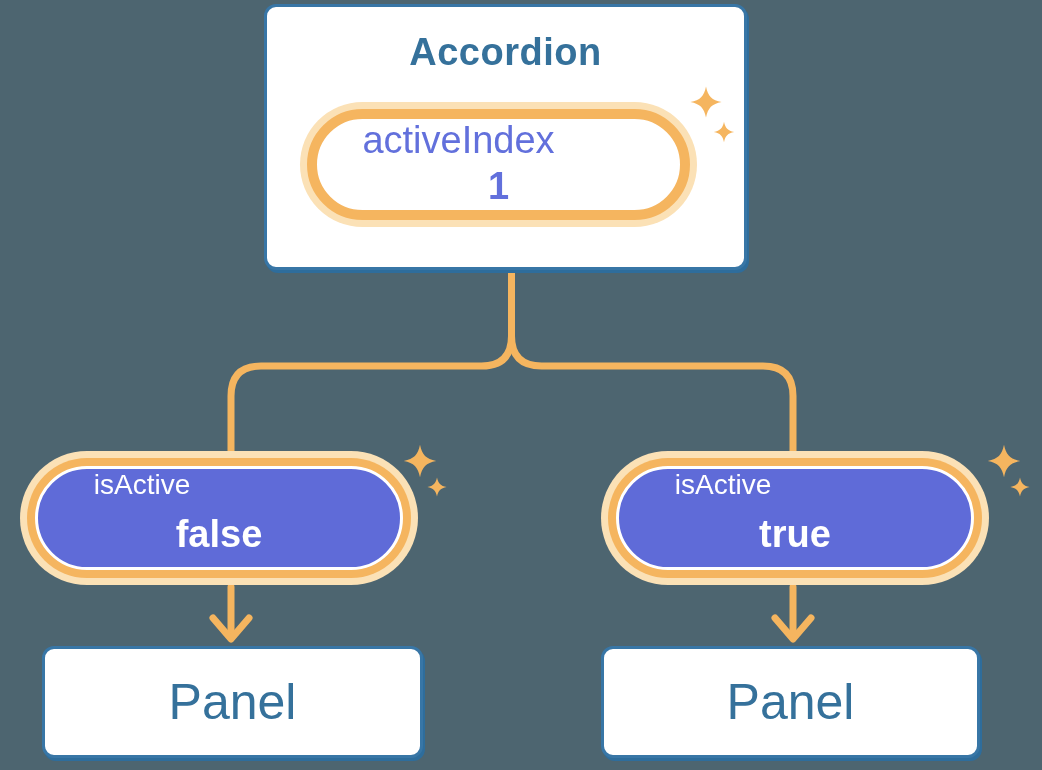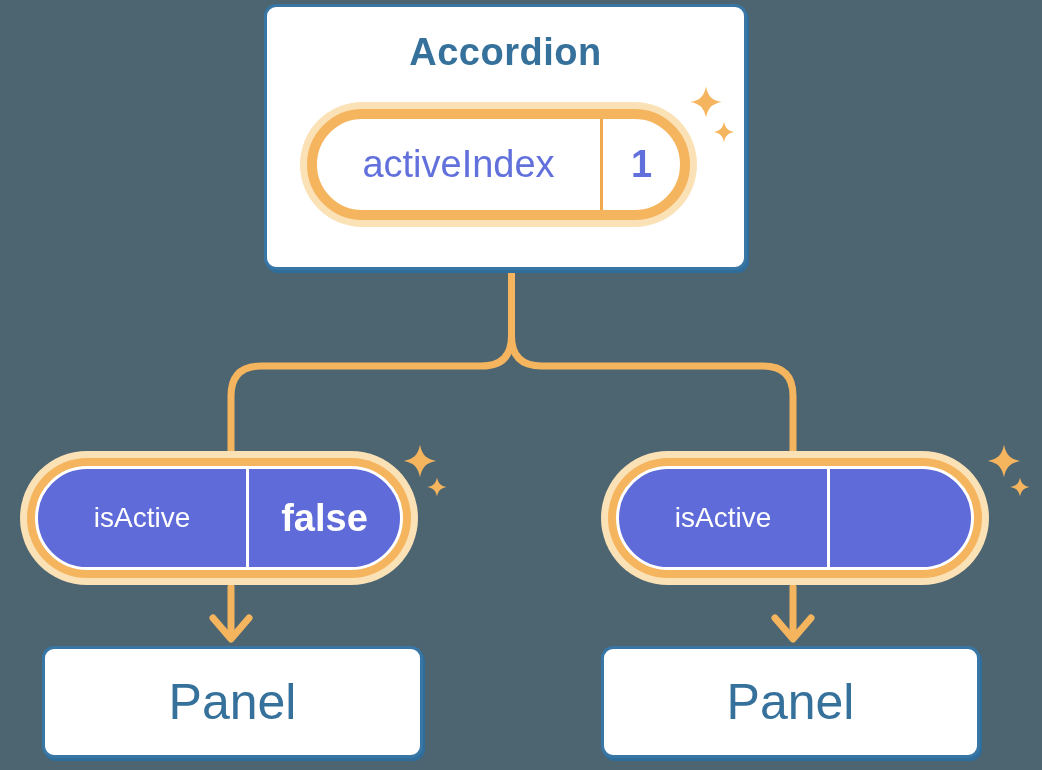--- a/index.html
+++ b/index.html
@@ -28,21 +28,21 @@
     border:3px solid var(--blueBorder);border-radius:12px;
     box-shadow:2px 3px 0 var(--blueShadow);
     box-sizing:border-box;z-index:2;
   }
   .accordion-card{left:264px;top:4px;width:483px;height:266px;}
   .card-title{
     text-align:center;margin-top:24px;font-size:38px;font-weight:700;
     color:var(--blueText);letter-spacing:0.5px;
   }
 
-  .pill{position:absolute;box-sizing:border-box;display:flex;align-items:stretch;z-index:2;border-radius:999px;}
+  .pill{position:absolute;box-sizing:border-box;display:flex;align-items:stretch;z-index:2;border-radius:999px;flex-direction:column;}
 
   .pill-white{
     left:307px;top:109px;width:383px;height:111px;
     background:var(--white);
     border:10px solid var(--orange);
     box-shadow:0 0 0 7px var(--orangeGlow);
   }
   .pill-white .name{
     width:283px;display:flex;align-items:center;justify-content:center;
     font-size:38px;color:var(--purpleText);
@@ -110,20 +110,21 @@
 
   <div class="pill pill-purple left">
     <span class="name">isActive</span>
     <span class="vdiv"></span>
     <span class="value">false</span>
   </div>
 
   <div class="pill pill-purple right">
     <span class="name">isActive</span>
     <span class="vdiv"></span>
+    <span class="value">true</span>
   </div>
 
   <div class="card panel left">
     <span>Panel</span>
   </div>
   <div class="card panel right">
     <span>Panel</span>
   </div>
 
   <svg class="layer sparkles" viewBox="0 0 1042 770">

